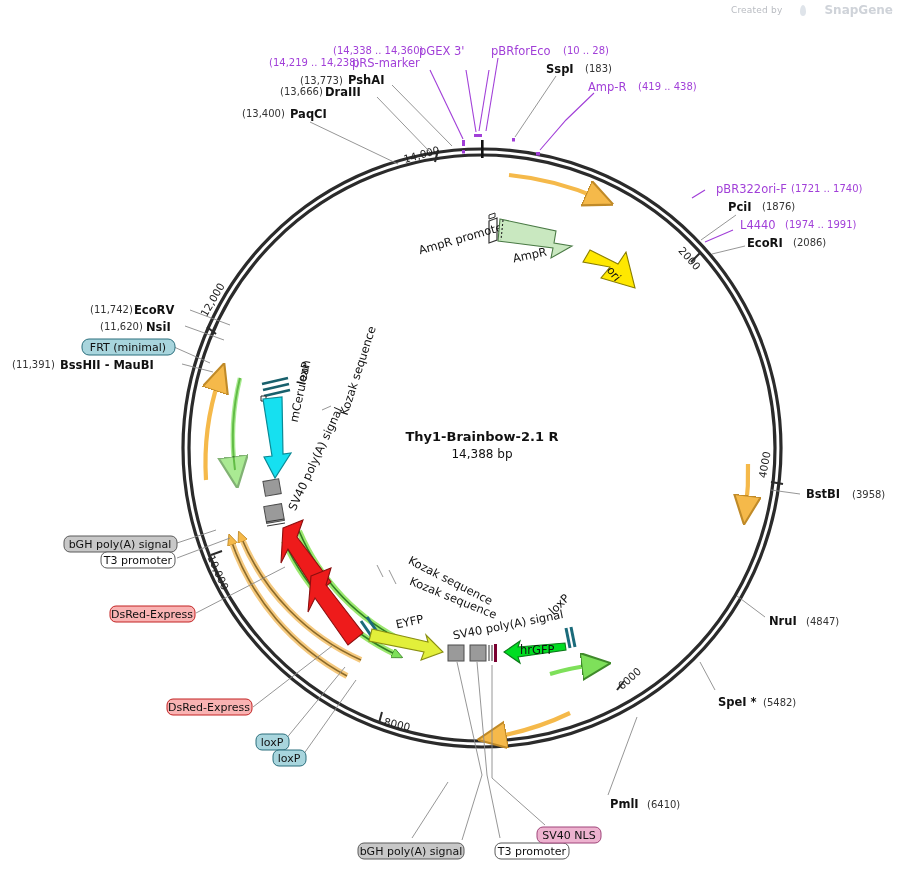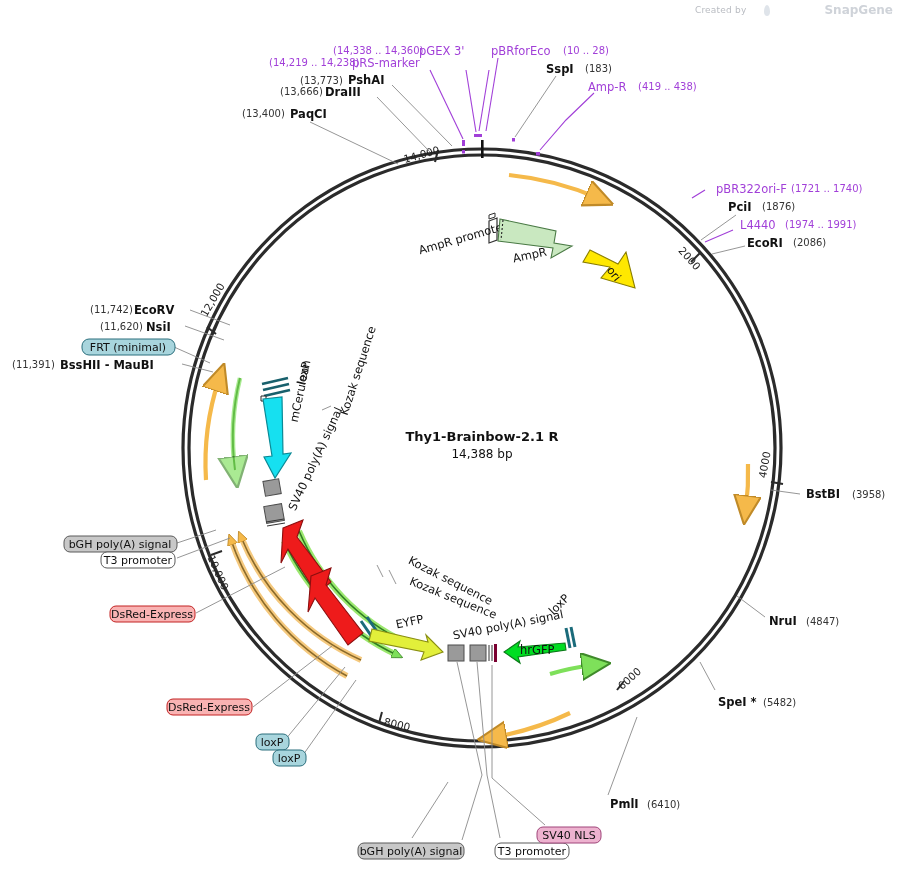--- a/index.html
+++ b/index.html
@@ -1,21 +1,21 @@
 <!DOCTYPE html>
 <html><head>
 <meta charset="utf-8">
 <style>
   html,body{margin:0;padding:0;background:#ffffff;}
   body{width:899px;height:869px;position:relative;overflow:hidden;
        font-family:"DejaVu Sans","Liberation Sans",sans-serif;color:#1a1a1a;}
   #map{position:absolute;left:0;top:0;width:899px;height:869px;}
   .wm{position:absolute;right:6px;top:3px;font-size:9px;color:#b9bcc2;
       letter-spacing:.2px;display:flex;align-items:center;gap:18px;}
-  .wm .sg{font-size:12px;font-weight:bold;color:#cfd3d9;letter-spacing:0;margin-left:36px;}
+  .wm .sg{font-size:12px;font-weight:bold;color:#cfd3d9;letter-spacing:0;}
   .wm .drop{display:inline-block;width:6px;height:11px;background:#dfe4ea;
             border-radius:50% 50% 50% 50%/60% 60% 40% 40%;}
   text{dominant-baseline:middle;}
   .lbl-enz{font-weight:bold;font-size:11.5px;fill:#111;}
   .lbl-pos{font-size:10px;fill:#333;}
   .lbl-pur{font-size:11.5px;fill:#a13fd8;}
   .lbl-purpos{font-size:10px;fill:#a13fd8;}
   .tickno{font-size:10.5px;fill:#222;}
   .ctitle{font-size:13px;font-weight:bold;fill:#111;}
   .csub{font-size:12px;fill:#111;}

